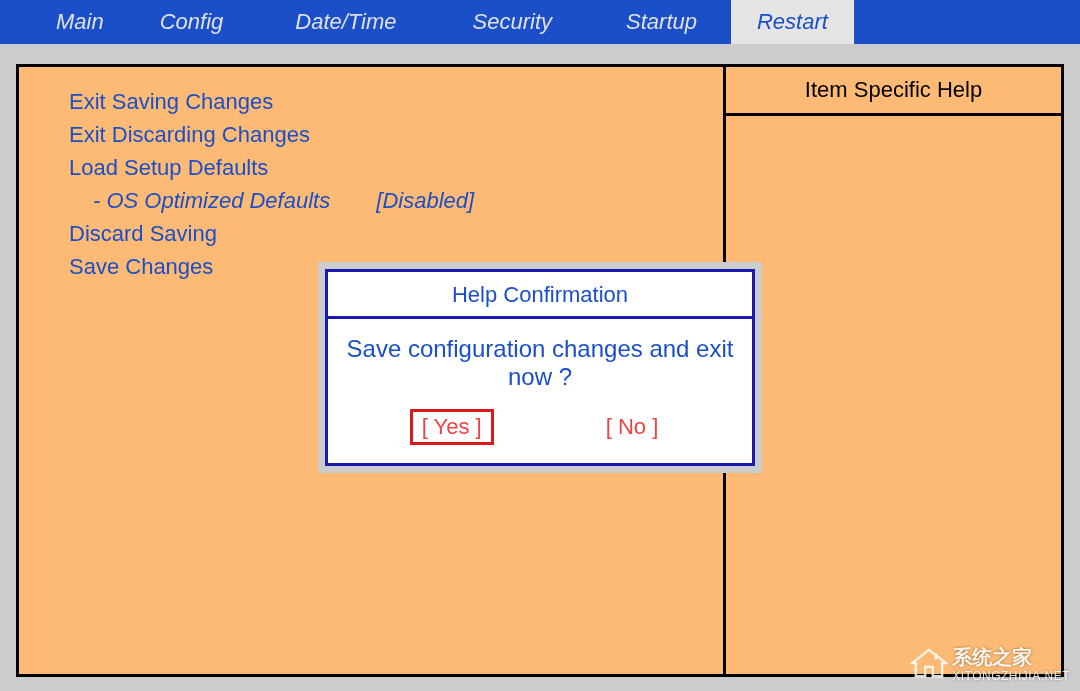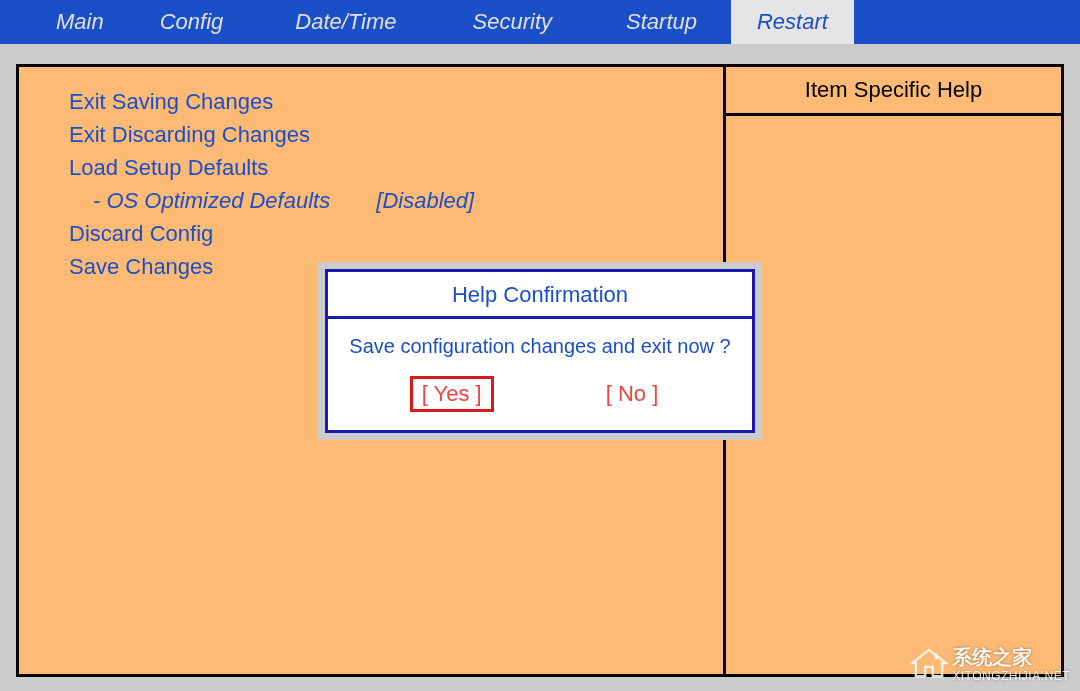--- a/index.html
+++ b/index.html
@@ -101,21 +101,21 @@
     .dialog-title {
       text-align: center;
       color: #1a4fc7;
       font-size: 22px;
       padding: 10px 0 8px 0;
       border-bottom: 3px solid #1a1aae;
     }
     .dialog-body {
       text-align: center;
       color: #1a4fc7;
-      font-size: 20px;
+      font-size: 24px;
       padding: 16px 0 18px 0;
     }
     .dialog-buttons {
       display: flex;
       justify-content: center;
       gap: 100px;
       padding: 0 0 18px 0;
     }
     .dialog-button {
       color: #ef4444;
@@ -167,21 +167,21 @@
 
 <div class="main-container">
   <div class="left-panel">
     <div class="menu-item">Exit Saving Changes</div>
     <div class="menu-item">Exit Discarding Changes</div>
     <div class="menu-item">Load Setup Defaults</div>
     <div class="menu-item sub-item">
       <span>- OS Optimized Defaults</span>
       <span class="value">[Disabled]</span>
     </div>
-    <div class="menu-item">Discard Config</div>
+    <div class="menu-item">Discard Saving</div>
     <div class="menu-item">Save Changes</div>
   </div>
   <div class="right-panel">
     <div class="right-panel-header">Item Specific Help</div>
   </div>
 </div>
 
 <div class="dialog">
   <div class="dialog-title">Help Confirmation</div>
   <div class="dialog-body">Save configuration changes and exit now ?</div>

